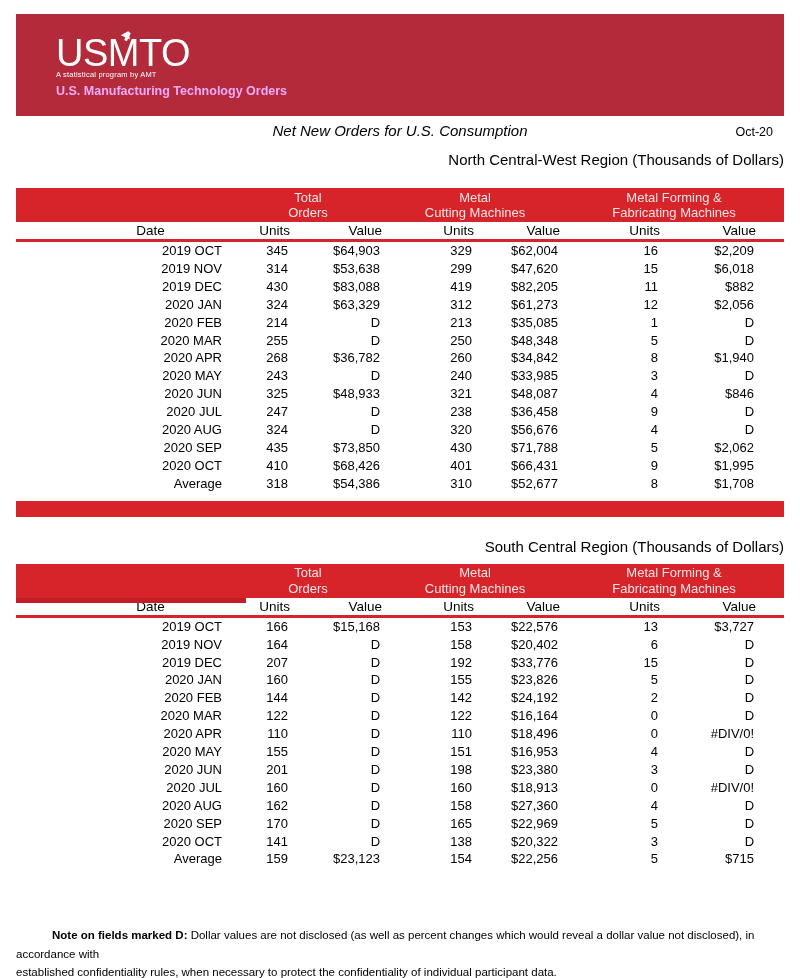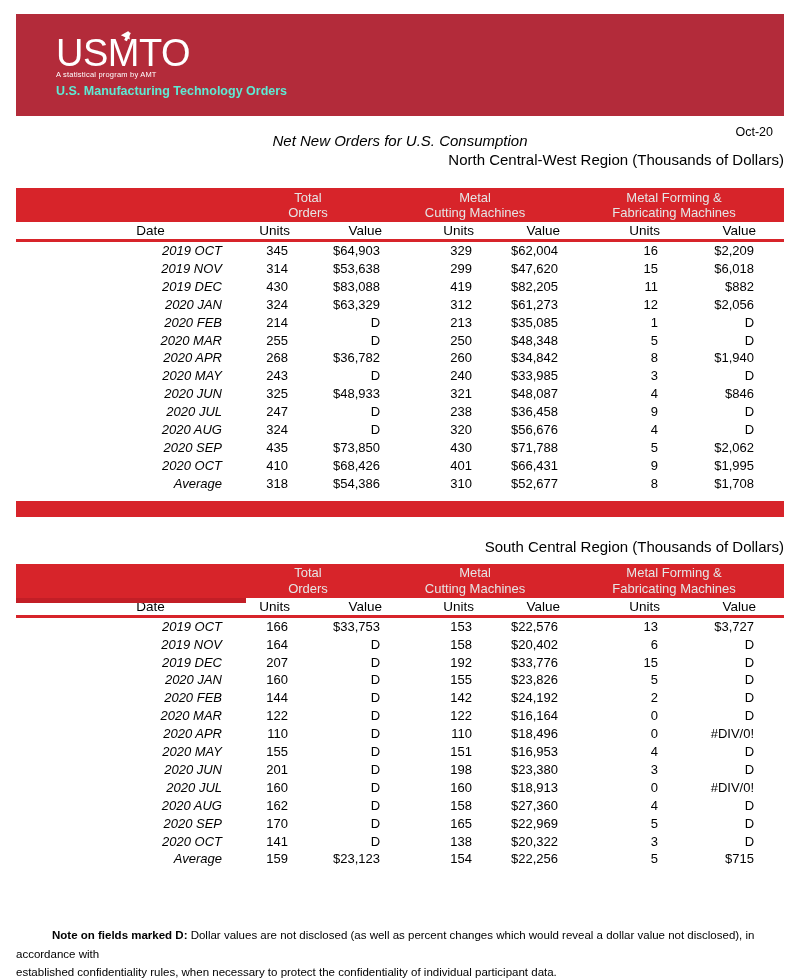--- a/index.html
+++ b/index.html
@@ -30,29 +30,29 @@
     content:"";position:absolute;left:60%;top:-6px;width:3px;height:9px;
     background:#fff;transform:rotate(26deg);
   }
   .logo-m::after{
     content:"";position:absolute;left:48%;top:-12px;
     border:5px solid transparent;border-bottom:7px solid #fff;
     transform:rotate(26deg);
   }
   .logo-tagline{font-size:7.5px;margin-top:2px;letter-spacing:0.2px;}
   .banner-subtitle{
-    position:absolute;left:40px;top:70px;color:#5eead4;
+    position:absolute;left:40px;top:70px;color:#f0abfc;
     font-size:12.5px;font-weight:bold;
   }
 
   
   .title-row{position:relative;height:18px;margin-top:6px;}
   .page-title{
     position:absolute;left:0;right:0;text-align:center;
-    font-style:italic;font-size:15px;line-height:18px;margin-top:10px;
+    font-style:italic;font-size:15px;line-height:18px;
   }
   .report-date{
     position:absolute;right:11px;top:1px;font-size:12.5px;line-height:18px;
   }
 
   
   .region-title{
     margin-top:10px;text-align:right;font-size:15px;line-height:20px;height:20px;
   }
   .region-title.second{margin-top:20px;}
@@ -72,21 +72,21 @@
   }
   tr.sub th{
     font-weight:normal;font-size:13.5px;line-height:17px;height:17px;
     border-bottom:3px solid var(--accent-red);
   }
   th.h-date{padding-left:55px;}
   th.h-num{text-align:right;padding-right:4px;}
   th.h-sp{}
 
   tbody td{font-size:13px;line-height:17.9px;height:17.9px;white-space:nowrap;}
-  td.c0{text-align:right;padding-right:8px;font-style:italic;}
+  td.c0{text-align:right;padding-right:8px;}
   td.c1,td.c2,td.c3,td.c4,td.c5,td.c6{text-align:right;padding-right:6px;}
   td.c7{}
 
   .notch{
     position:absolute;left:0;top:34px;width:230px;height:5px;
     background:var(--notch-red);
   }
 
   
   .separator{margin-top:8px;width:768px;height:16px;background:var(--accent-red);}
@@ -331,21 +331,21 @@
             <th class="h-num">Value</th>
             <th class="h-num">Units</th>
             <th class="h-num">Value</th>
             <th class="h-sp"></th>
           </tr>
         </thead>
         <tbody>
             <tr>
               <td class="c0">2019 OCT</td>
               <td class="c1">166</td>
-              <td class="c2">$33,753</td>
+              <td class="c2">$15,168</td>
               <td class="c3">153</td>
               <td class="c4">$22,576</td>
               <td class="c5">13</td>
               <td class="c6">$3,727</td>
               <td class="c7"></td>
             </tr>
             <tr>
               <td class="c0">2019 NOV</td>
               <td class="c1">164</td>
               <td class="c2">D</td>

